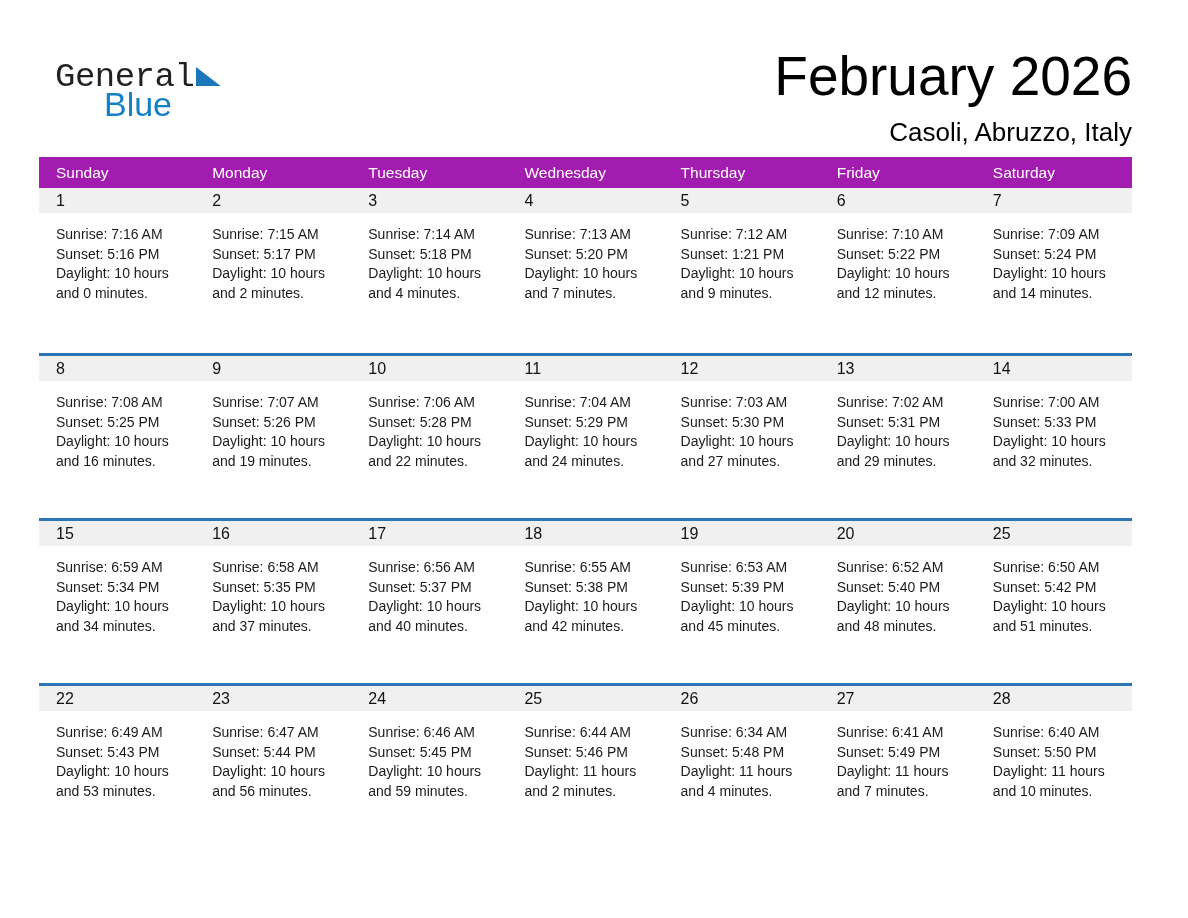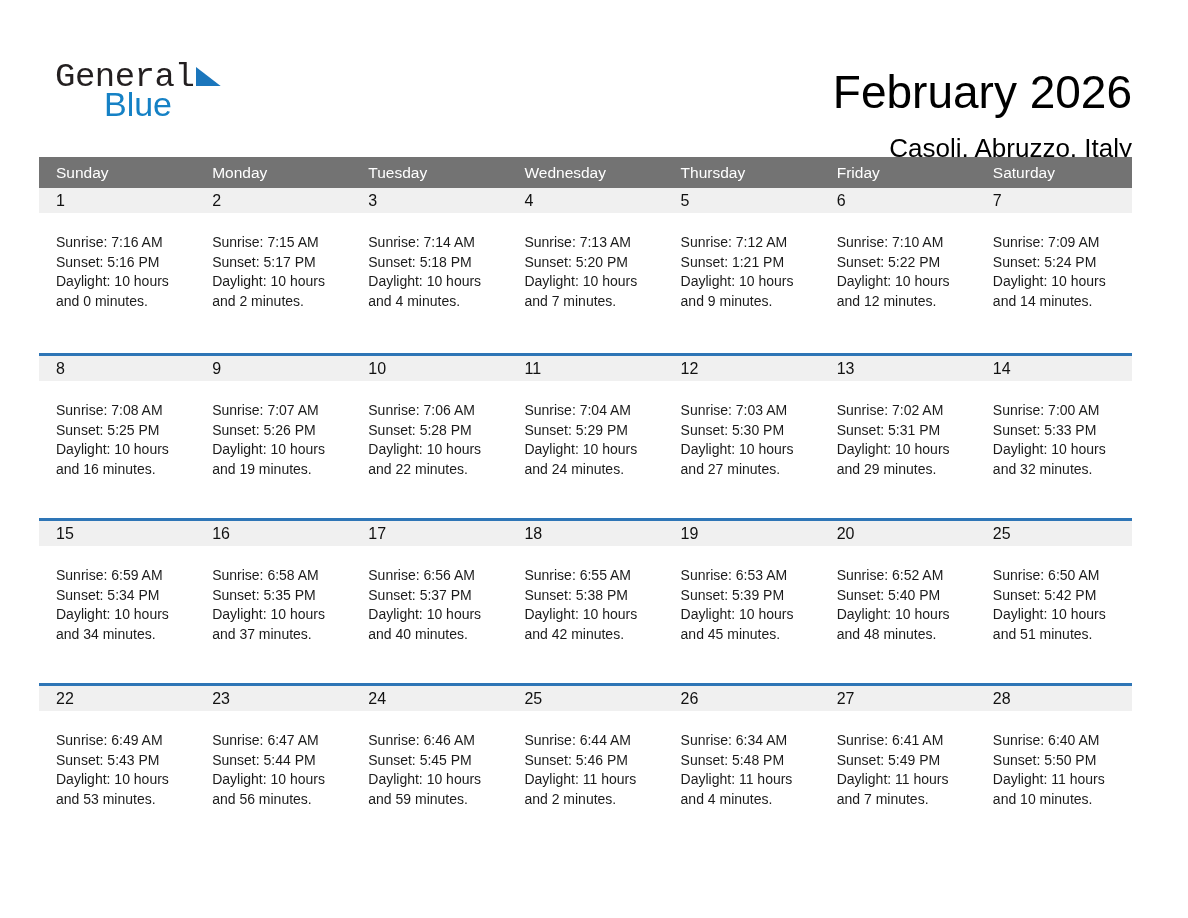--- a/index.html
+++ b/index.html
@@ -13,45 +13,45 @@
 
   
   .logo { position: absolute; left: 55px; top: 60px; width: 166px; }
   .logo-top { display: flex; align-items: flex-start; }
   .logo-general { font-size: 34px; line-height: 34px; color: #231F20; letter-spacing: -0.5px; font-family: Liberation Mono, monospace; }
   .logo-flag { margin-left: 2px; margin-top: 1px; }
   .logo-blue { font-size: 34px; line-height: 34px; color: #1581C5; text-align: center; margin-top: -7px; }
 
   
   .title-block { position: absolute; top: 52px; right: 56px; text-align: right; color: #000; }
-  .title { font-size: 46px; line-height: 48px; margin-top: 16px; }
+  .title { font-size: 55px; line-height: 48px; }
   .subtitle { font-size: 26px; line-height: 32px; margin-top: 16px; }
 
   
   .calendar { position: absolute; left: 39px; top: 157px; width: 1093px; }
   .weekday-row {
     display: grid; grid-template-columns: repeat(7, 1fr);
-    background: #737373; height: 31px; align-items: center;
+    background: #a21caf; height: 31px; align-items: center;
   }
   .wd { color: #ffffff; font-size: 15.5px; padding-left: 17px; }
 
   .week-row {
     display: grid; grid-template-columns: repeat(7, 1fr);
     border-top: 3px solid #2E75B6;
     height: 165px; box-sizing: border-box;
   }
   .week-row.first { border-top: none; }
 
   .cell { overflow: hidden; }
   .day-num {
     background: #F0F0F0; height: 25px; line-height: 25px;
     font-size: 16px; color: #111111; padding-left: 17px;
   }
   .cell-info {
-    padding: 20px 5px 0 17px;
+    padding: 12px 5px 0 17px;
     font-size: 14px; line-height: 19.5px; color: #1B1B1B;
   }
 </style>
 </head>
 <body>
 
 <div class="logo">
   <div class="logo-top">
     <span class="logo-general">General</span>
     <svg class="logo-flag" width="40" height="31" viewBox="0 0 40 31">

